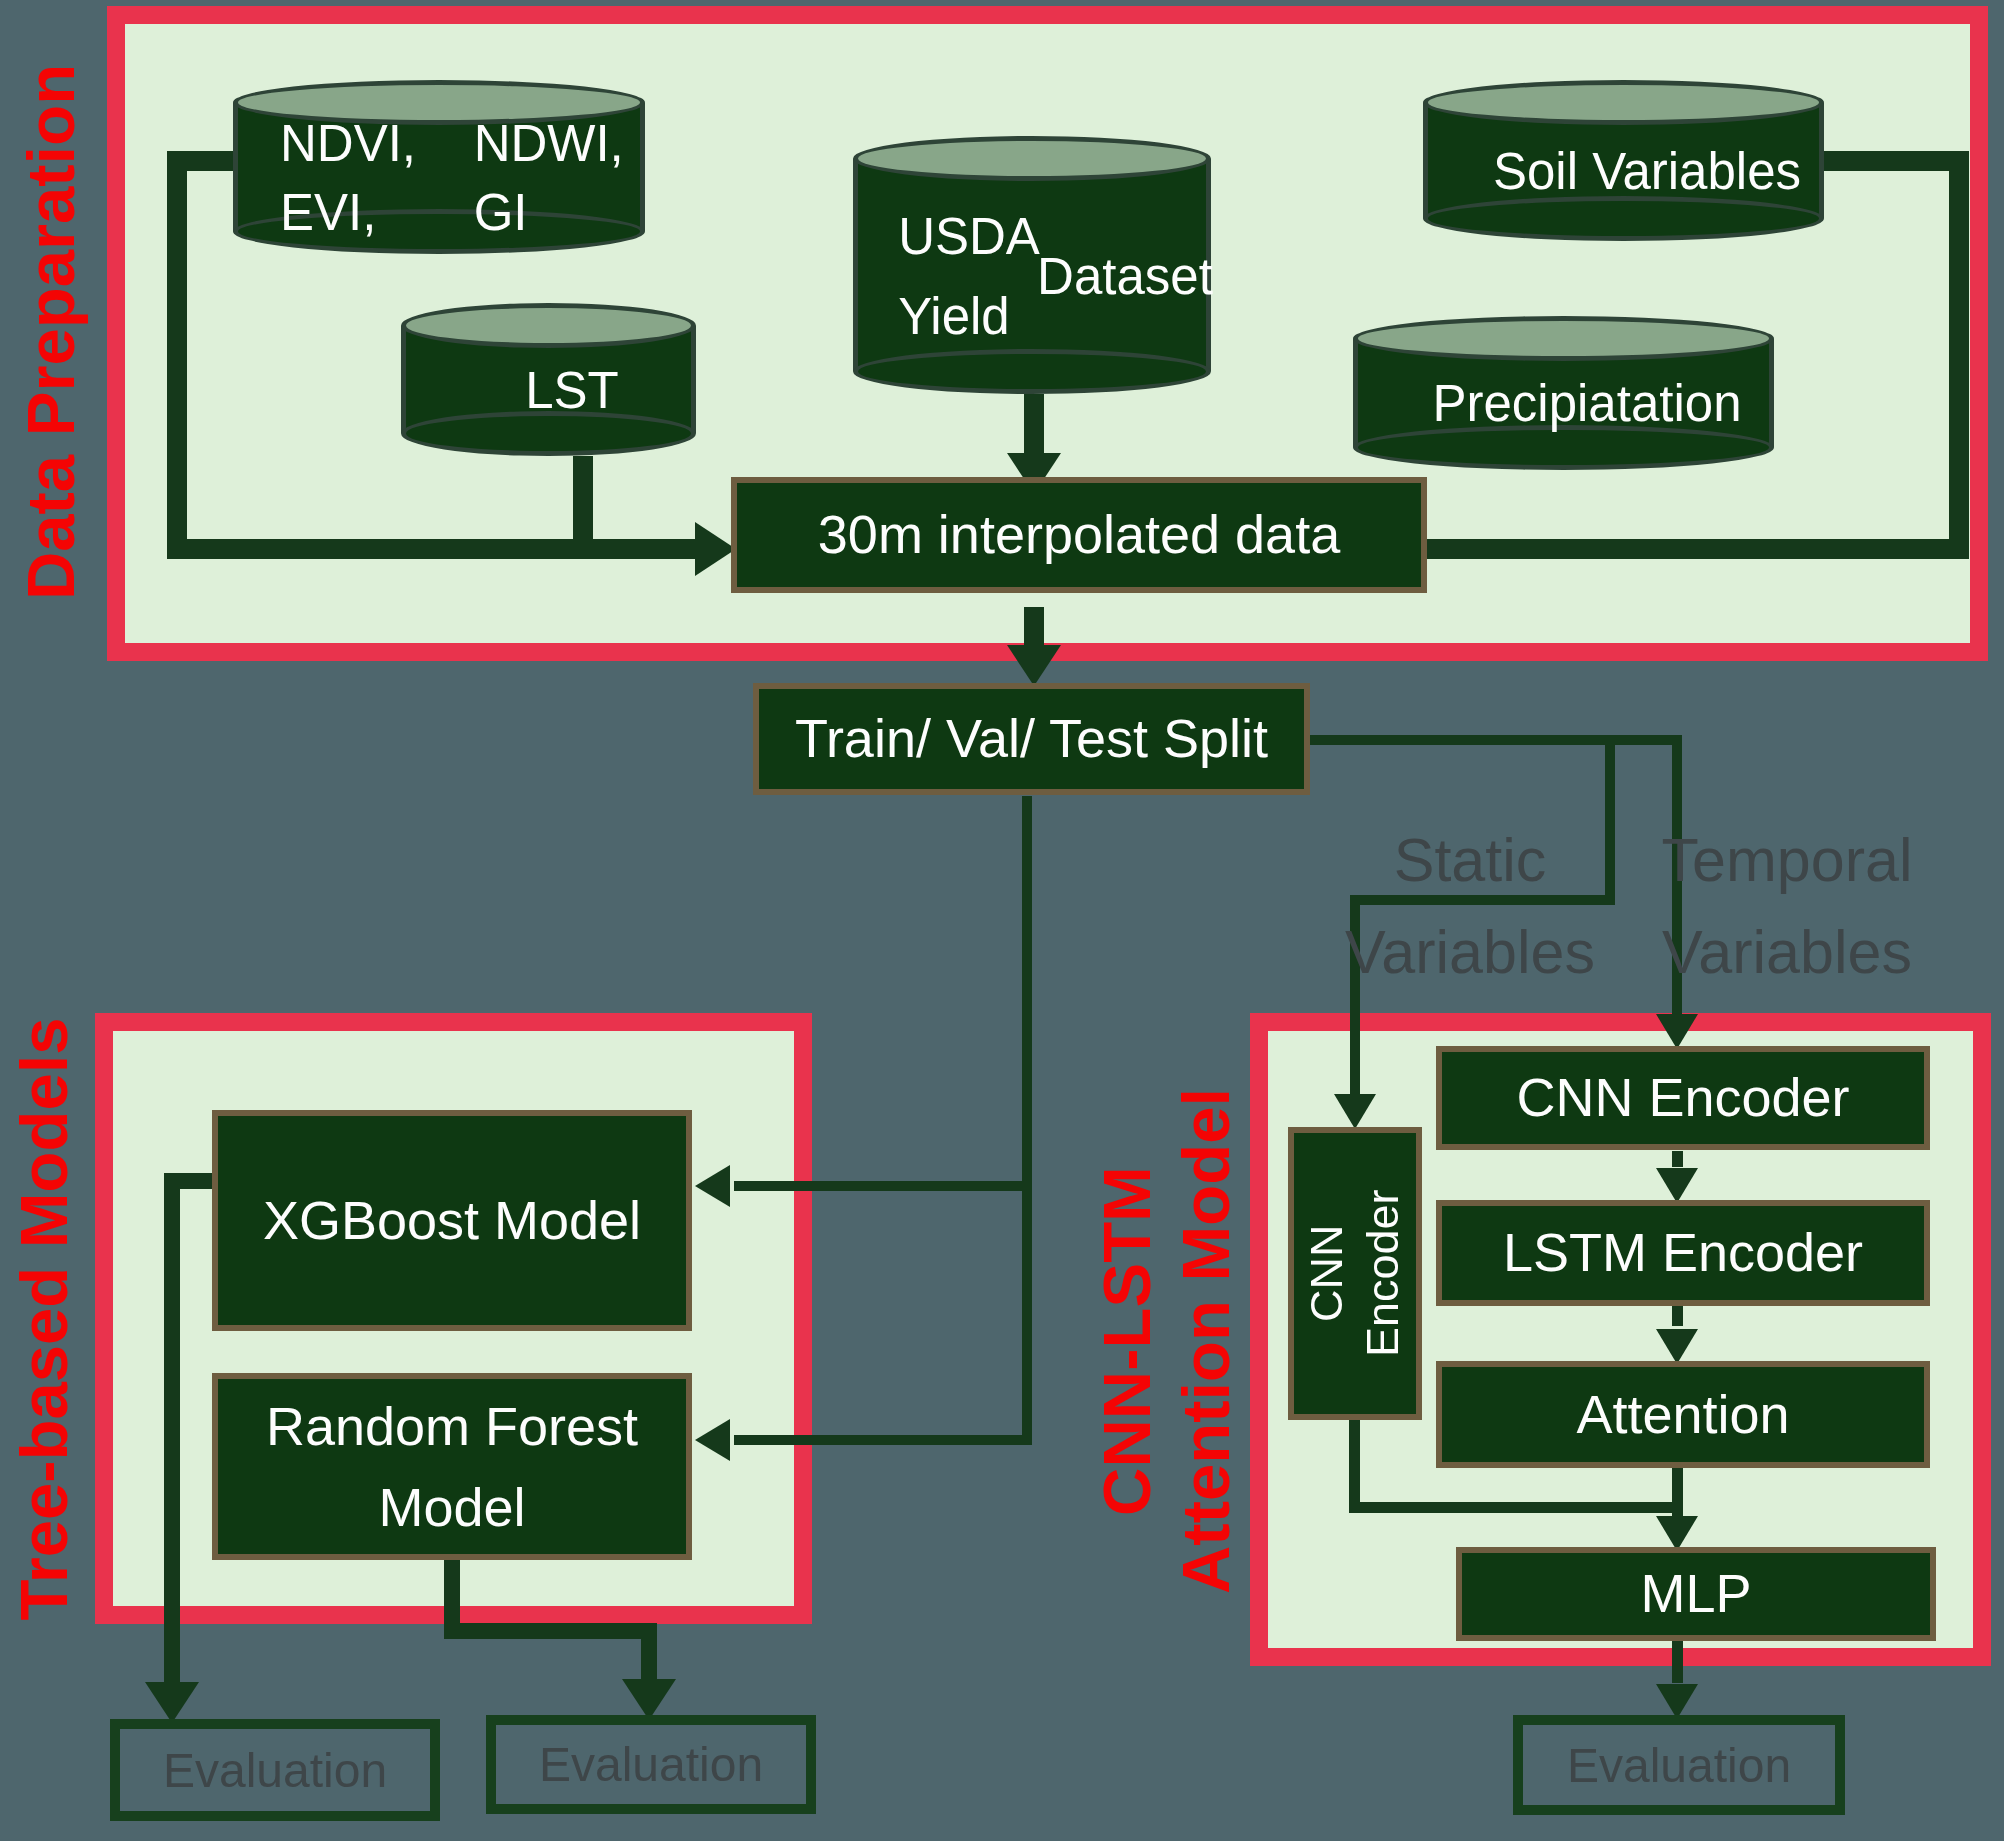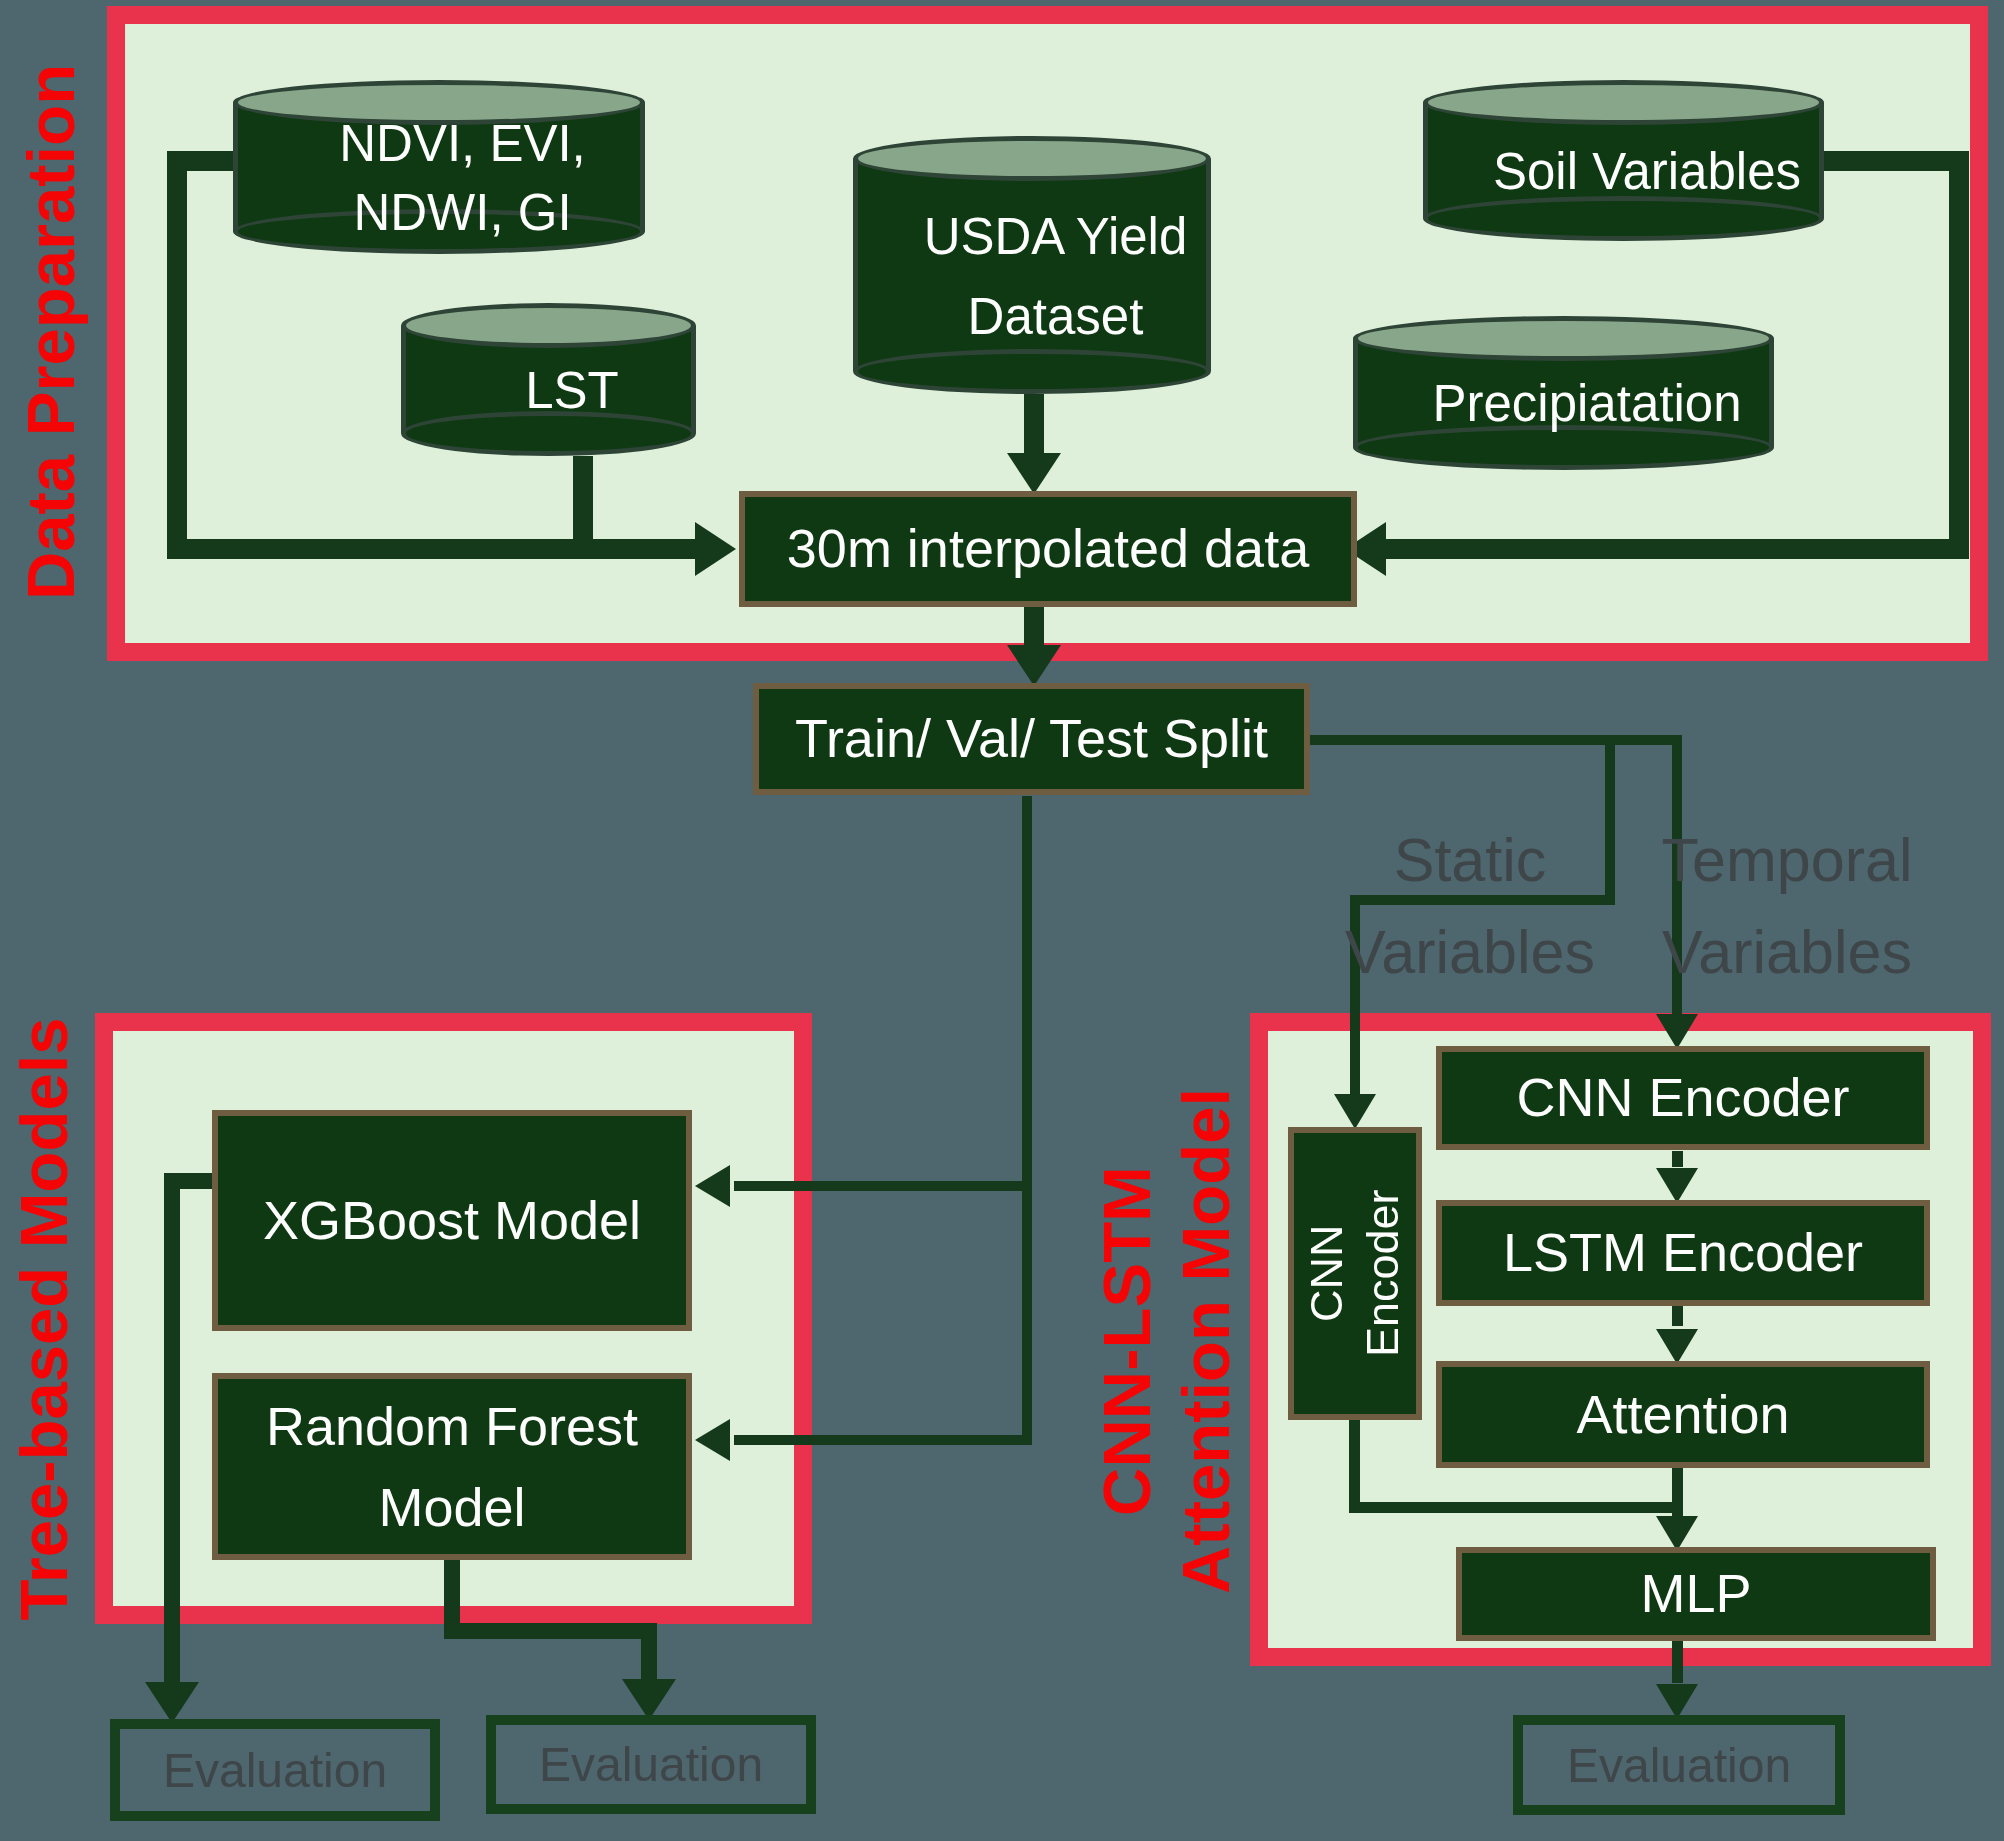--- a/index.html
+++ b/index.html
@@ -39,21 +39,21 @@
     color:var(--gray-text);text-align:center;
   }
   .cyl{position:absolute;}
   .cyl-mid{position:absolute;left:0;right:0;top:22.6px;bottom:22.6px;background:var(--node-fill);
     border-left:5.6px solid var(--cyl-outline);border-right:5.6px solid var(--cyl-outline);}
   .cyl-top{position:absolute;left:0;right:0;top:0;height:45px;border-radius:50%;
     background:var(--cyl-top);border:5.6px solid var(--cyl-outline);z-index:2;}
   .cyl-bot{position:absolute;left:0;right:0;bottom:0;height:45px;border-radius:50%;
     background:var(--node-fill);border:5.6px solid var(--cyl-outline);}
   .cyl-label{position:absolute;left:0;right:0;top:40px;bottom:17px;z-index:3;
-    display:flex;align-items:center;justify-content:center;flex-direction:column;
+    display:flex;align-items:center;justify-content:center;flex-direction:row;
     color:var(--white-text);line-height:1.35;padding-left:47px;}
   .ln{position:absolute;background:var(--line);}
   .ah{position:absolute;width:0;height:0;}
   .ah.r{border-top:27px solid transparent;border-bottom:27px solid transparent;border-left:41px solid var(--line);}
   .ah.l{border-top:27px solid transparent;border-bottom:27px solid transparent;border-right:41px solid var(--line);}
   .ah.d{border-left:27px solid transparent;border-right:27px solid transparent;border-top:41px solid var(--line);}
   .ah.ds{border-left:21px solid transparent;border-right:21px solid transparent;border-top:35px solid var(--line);}
   .ah.ls{border-top:21px solid transparent;border-bottom:21px solid transparent;border-right:35px solid var(--line);}
   .edge-label{
     position:absolute;color:var(--gray-text);text-align:center;line-height:1.5;
@@ -179,21 +179,21 @@
 
   <div class="cyl" style="left:1353px;top:316px;width:421px;height:154px;">
     <div class="cyl-mid"></div>
     <div class="cyl-bot"></div>
     <div class="cyl-top"></div>
     <div class="cyl-label f-cyl">
       <span>Precipiatation</span>
     </div>
   </div>
 
-  <div class="nbox f-box" style="left:731px;top:491px;width:618px;height:116px;margin-left:8px;">
+  <div class="nbox f-box" style="left:731px;top:477px;width:696px;height:116px;">
     <span>30m interpolated data</span>
   </div>
 
   <div class="nbox f-box" style="left:753px;top:683px;width:557px;height:112px;">
     <span>Train/ Val/ Test Split</span>
   </div>
 
   <div class="nbox f-box" style="left:212px;top:1110px;width:480px;height:221px;">
     <span>XGBoost Model</span>
   </div>

